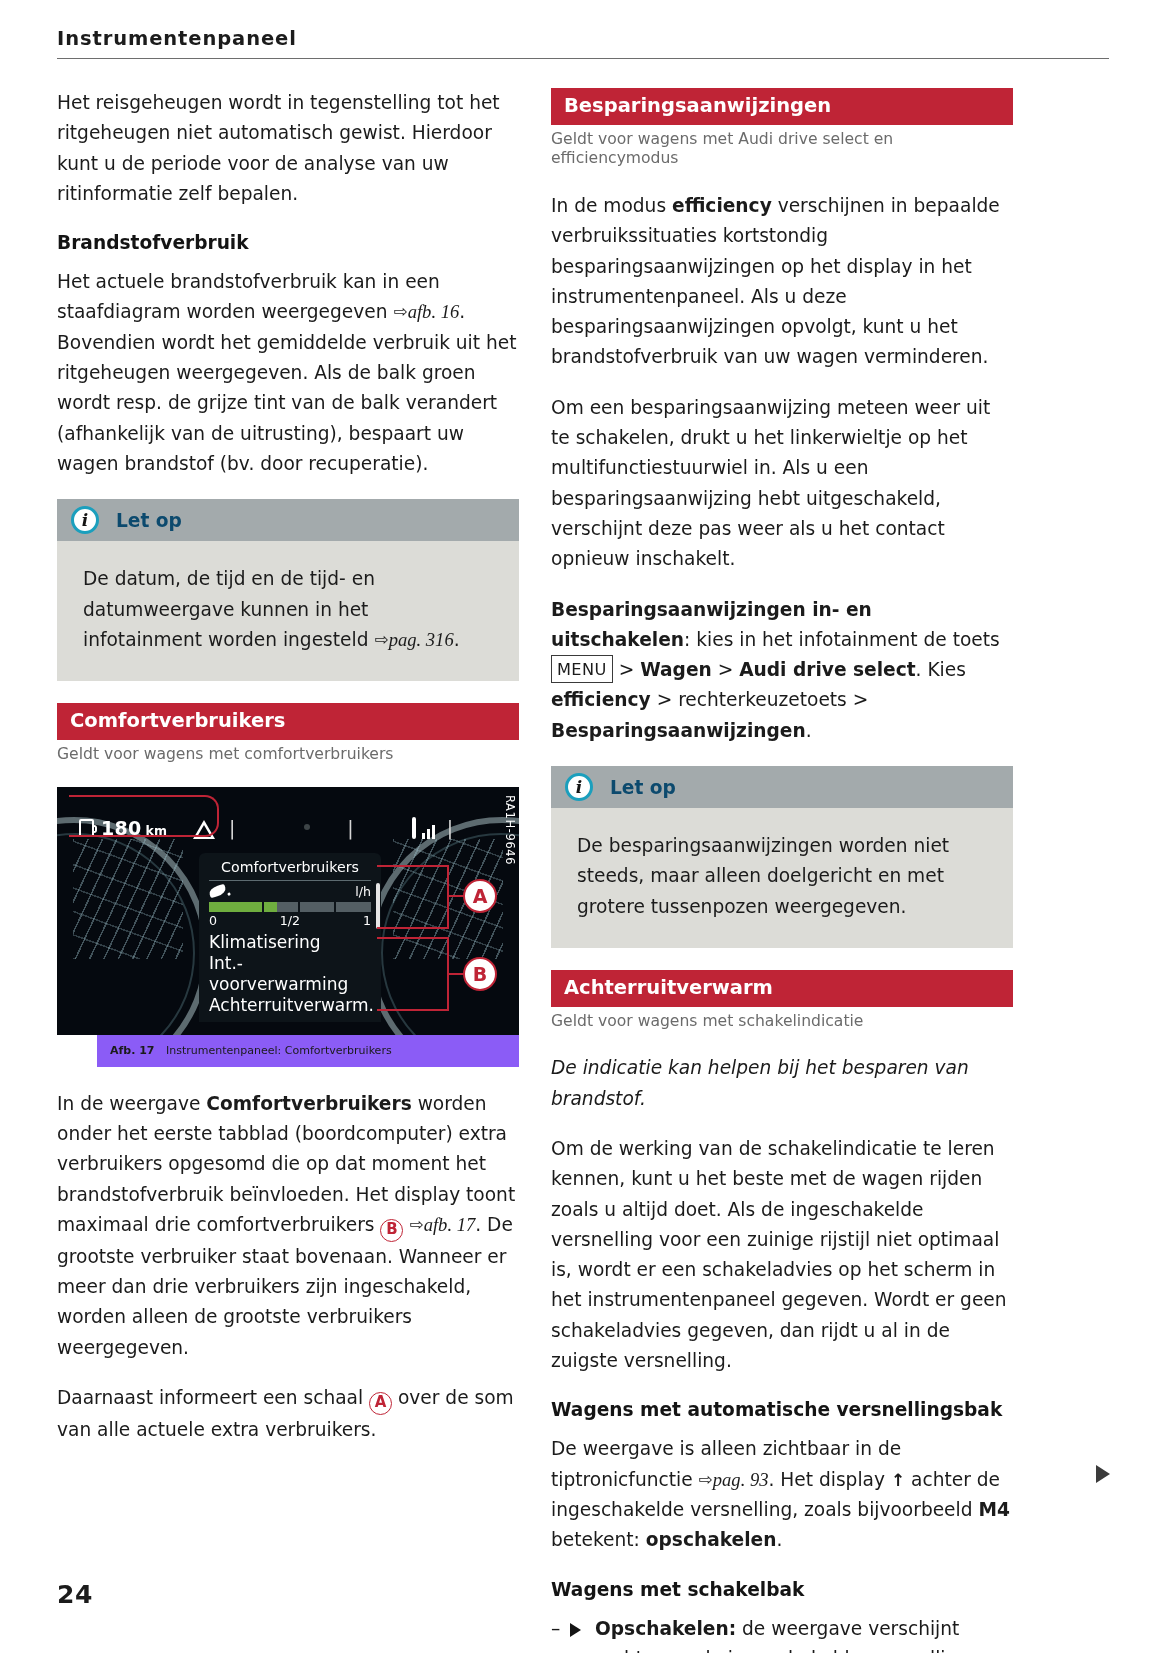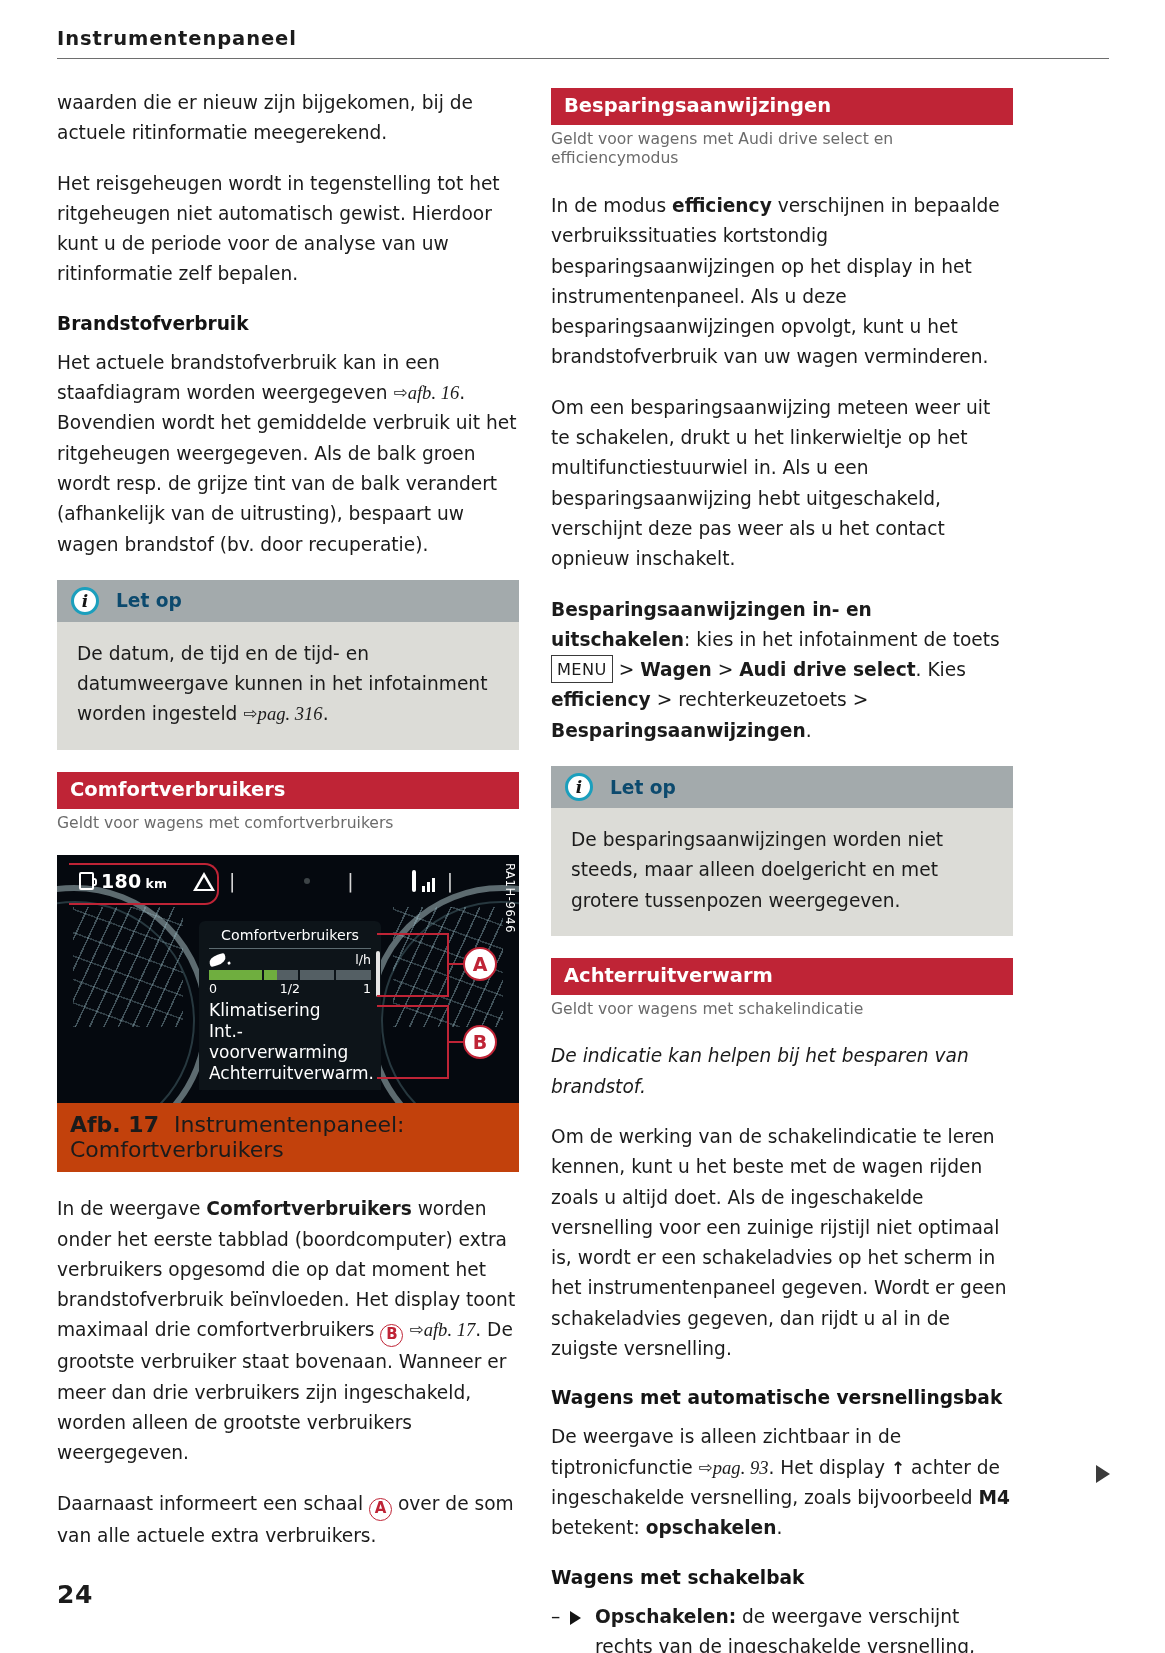--- a/index.html
+++ b/index.html
@@ -131,21 +131,21 @@
     font-size: 18.6px;
     font-weight: bold;
     color: #0c4a6e;
   }
   .note-body {
     background: #dcdcd7;
     padding: 13px 16px 16px 16px;
     box-sizing: border-box;
   }
   .note-body p {
-    margin: 4px;
+    margin: 10px;
     font-size: 18.6px;
     line-height: 30.3px;
     color: #1b1b1b;
   }
 
   
   .keycap {
     border: 1.6px solid #3a3a3a;
     padding: 4px 5px 1px 5px;
     font-size: 16.2px;
@@ -208,21 +208,21 @@
   .hatch-l { left: 16px; }
   .hatch-r { right: 16px; }
 
   
   .fig-topbar {
     position: absolute;
     left: 0; top: 0;
     width: 398px;
     height: 52px;
     display: flex;
-    align-items: center;
+    align-items: flex-end;
     color: #ffffff;
     font-size: 16px;
   }
   .fuel-range {
     display: flex;
     align-items: baseline;
     margin-left: 22px;
     font-weight: bold;
   }
   .fuel-icon {
@@ -433,25 +433,26 @@
     position: absolute;
     left: 12px; top: 8px;
     width: 150px; height: 42px;
     border: 2.5px solid #bf2436;
     border-left: none;
     border-radius: 0 14px 14px 0;
     box-sizing: border-box;
   }
 
   .fig-caption {
-    background: #c2410c;
+    background: #8b5cf6;
     padding: 9px 13px 10px 13px;
-    font-size: 22px;
+    font-size: 11px;
     color: #1b1b1b;
     box-sizing: border-box;
+    margin-left: 40px;
   }
   .fig-caption .cap-num { font-weight: bold; }
 
   
   ul.dash {
     list-style: none;
     margin: 0 0 18px 0;
     padding: 0;
   }
   ul.dash li {
@@ -506,21 +507,20 @@
 
 <div id="page">
 
   <div class="running-head">
     <div class="rh-text">Instrumentenpaneel</div>
     <div class="rh-rule"></div>
   </div>
 
   <div class="col col-left">
 
-    <p class="body">waarden die er nieuw zijn bijgekomen, bij de actuele ritinformatie meegerekend.</p>
 
     <p class="body">Het reisgeheugen wordt in tegenstelling tot het ritgeheugen niet automatisch gewist. Hierdoor kunt u de periode voor de analyse van uw ritinformatie zelf bepalen.</p>
 
     <h3 class="sub">Brandstofverbruik</h3>
 
     <p class="body"><span>Het actuele brandstofverbruik kan in een staafdiagram worden weergegeven </span><span class="xarrow">⇨</span><span class="ref">afb. 16</span><span>. Bovendien wordt het gemiddelde verbruik uit het ritgeheugen weergegeven. Als de balk groen wordt resp. de grijze tint van de balk verandert (afhankelijk van de uitrusting), bespaart uw wagen brandstof (bv. door recuperatie).</span></p>
 
     <div class="note">
       <div class="note-head">
         <span class="note-icon">i</span>

